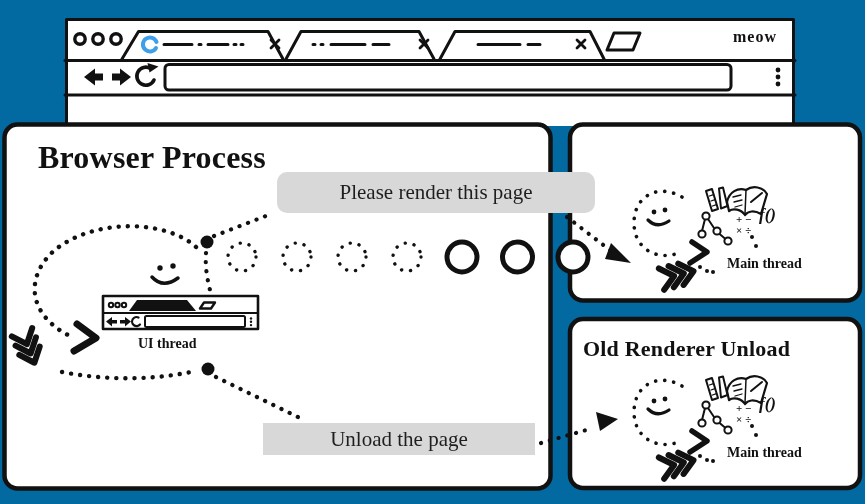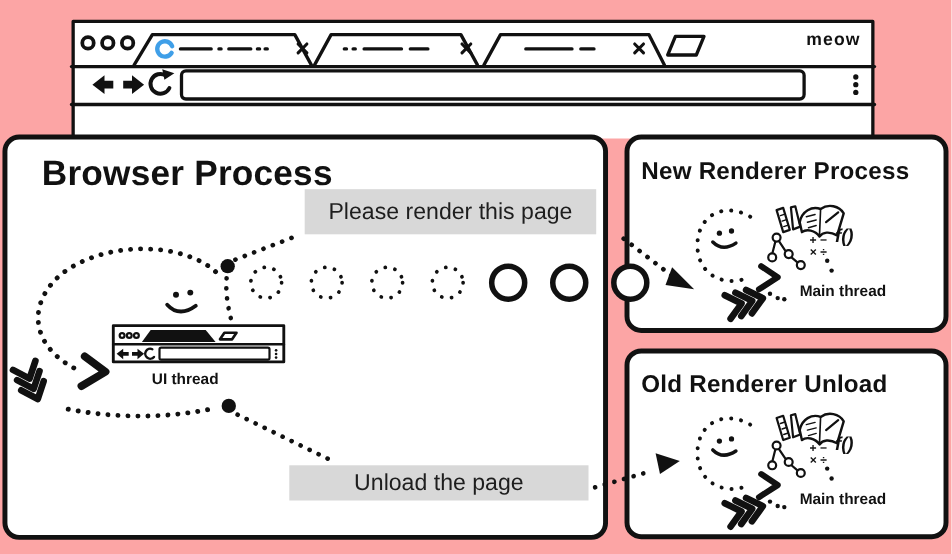--- a/index.html
+++ b/index.html
@@ -1,27 +1,27 @@
 <!DOCTYPE html>
 <html style="--ink: #111111; --label-bg: #d8d8d8; --blue: #3f9fe8;"><head>
 <meta charset="utf-8">
 <style>
   :root{ --ink:#111111; --label-bg:#d8d8d8; --blue:#3f9fe8; }
   html,body{margin:0;padding:0;background:#fff;}
-  #stage{position:relative;width:865px;height:504px;background:#fca5a5;overflow:hidden;
-         font-family:Liberation Sans, sans-serif;color:var(--ink);}
+  #stage{position:relative;width:865px;height:504px;background:#0369a1;overflow:hidden;
+         font-family:Liberation Serif, serif;color:var(--ink);}
   #art{position:absolute;left:0;top:0;z-index:1;}
   .txt{position:absolute;z-index:2;white-space:nowrap;}
   .title{font-weight:700;letter-spacing:.2px;}
   .t-browser{left:38px;top:139px;font-size:32px;}
   .t-new{left:583px;top:143px;font-size:22px;}
   .t-old{left:583px;top:336px;font-size:22px;}
   .msg{background:var(--label-bg);text-align:center;color:#1e1e1e;font-size:21px;
        display:flex;align-items:center;justify-content:center;}
-  .msg-render{left:277px;top:172px;width:265px;height:41px;}
+  .msg-render{left:277px;top:172px;width:318px;height:41px;border-radius:10px;}
   .msg-unload{left:263px;top:423px;width:272px;height:32px;}
   .thread{font-size:14px;font-weight:600;}
   .ui-thread{left:138px;top:336px;}
   .main-new{left:727px;top:256px;}
   .main-old{left:727px;top:445px;}
   .brand{left:733px;top:28px;font-size:16px;font-weight:700;letter-spacing:1px;}
   .url{left:176px;top:68px;font-size:15px;font-weight:600;letter-spacing:.3px;}
   .fx{font-size:17px;font-weight:700;font-style:italic;}
   .fx-new{left:759px;top:205px;} .fx-old{left:759px;top:394px;}
   .math{font-size:11px;font-weight:800;line-height:11px;text-align:center;}
@@ -201,21 +201,20 @@
         <use href="#rproc"></use>
       </g>
   <g>
         <use href="#rproc" transform="translate(0,189)"></use>
       </g>
 </svg>
 
 <div class="txt brand">meow</div>
 
 <div class="txt title t-browser">Browser Process</div>
-<div class="txt title t-new">New Renderer Process</div>
 <div class="txt title t-old">Old Renderer Unload</div>
 
 <div class="txt msg msg-render">Please render this page</div>
 <div class="txt msg msg-unload">Unload the page</div>
 
 <div class="txt thread ui-thread">UI thread</div>
 <div class="txt thread main-new">Main thread</div>
 <div class="txt thread main-old">Main thread</div>
 
 <div class="txt fx fx-new">f()</div>

